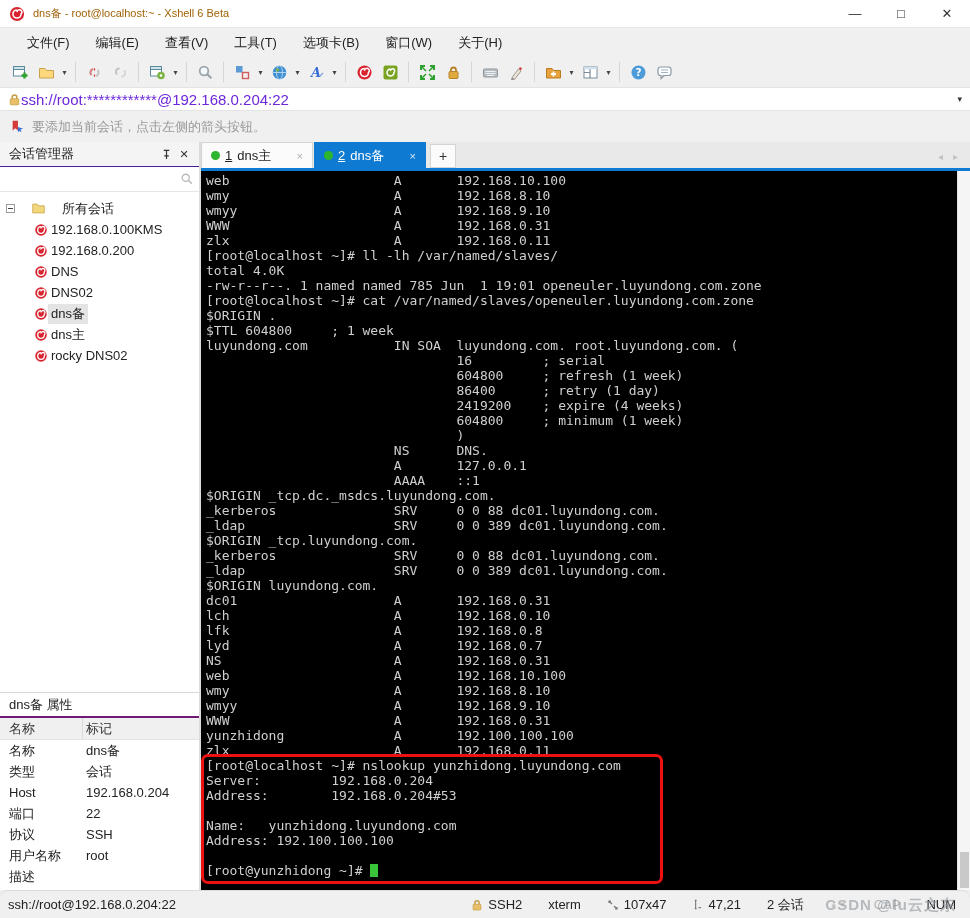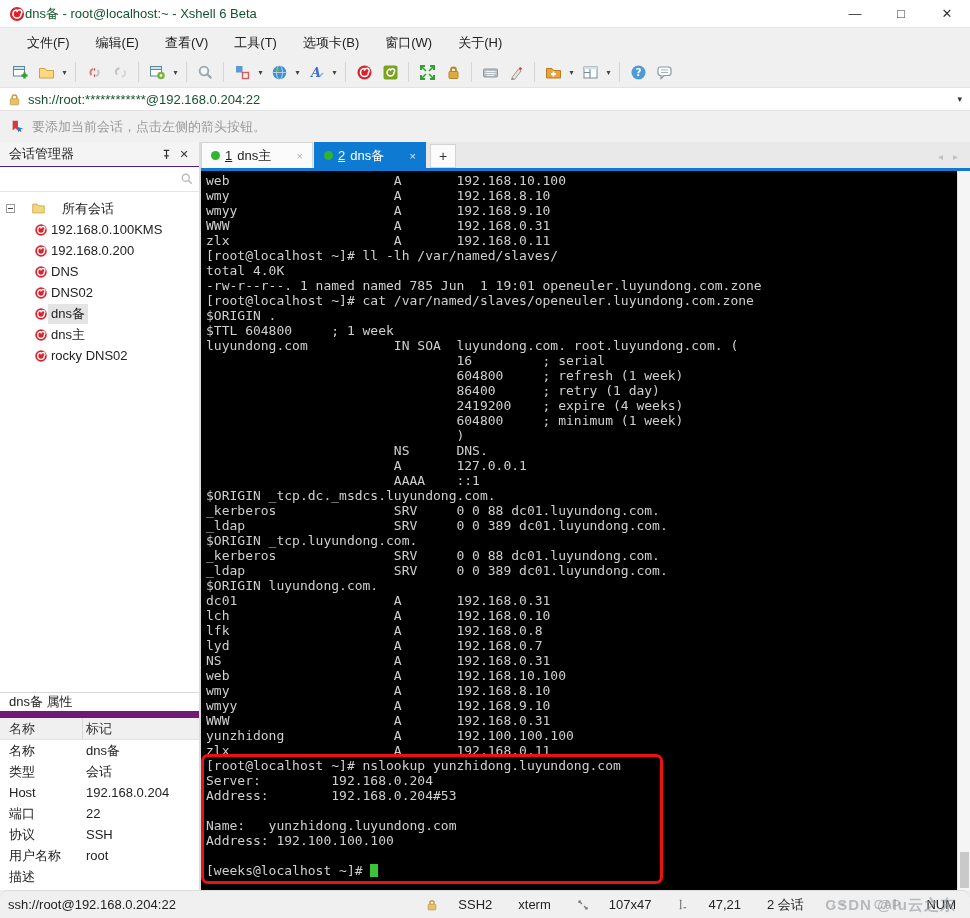--- a/index.html
+++ b/index.html
@@ -3,40 +3,40 @@
 <meta charset="utf-8">
 <style>
   * { margin:0; padding:0; box-sizing:border-box; }
   html,body { width:970px; height:918px; overflow:hidden; }
   body { font-family:"Liberation Sans", sans-serif; font-size:13px; color:#222;
          background:#f0f0f0; position:relative; }
 
   
   #titlebar { height:28px; background:#fff; display:flex; align-items:center; padding-left:9px;
               border-bottom:1px solid #e8e8e8; }
-  #titlebar .title { margin-left:0; flex:1; font-size:13px; color:#14532d; }
+  #titlebar .title { margin-left:8px; flex:1; font-size:11px; color:#a16207; }
   .wctrl { width:46px; height:27px; display:flex; align-items:center; justify-content:center;
            font-size:13px; color:#333; }
   .logo-swirl { width:16px; height:16px; }
 
   
   #menubar { height:29px; background:#f0f0f0; display:flex; align-items:center; padding-left:14px; gap:0; }
   .menu-item { padding:5px 13px; color:#222; }
 
   
   #toolbar { height:30px; background:#f0f0f0; display:flex; align-items:center; padding-left:8px; gap:2px; }
   .tbtn { width:24px; height:24px; display:flex; align-items:center; justify-content:center; border-radius:2px; }
   .tbtn svg { display:block; }
   .caret { font-size:8px; color:#444; width:9px; text-align:center; }
   .tsep { width:1px; height:20px; background:#d5d5d5; margin:0 4px; }
 
   
   #addressbar { height:24px; background:#fff; border-top:1px solid #e3e3e3; border-bottom:1px solid #e3e3e3;
                 display:flex; align-items:center; padding:0 8px; color:#555; }
-  #addressbar .url { flex:1; margin-left:7px; font-size:13px; color:#14532d; }
+  #addressbar .url { flex:1; font-size:15px; color:#6d28d9; }
   #addressbar .abar-caret { font-size:9px; color:#333; }
 
   
   #hintbar { height:31px; background:#f0f0f0; display:flex; align-items:center; padding-left:10px; color:#9a9a9a; }
   #hintbar .hint-text { margin-left:7px; }
 
   
   #main { height:748px; display:flex; background:#f0f0f0; }
   #left  { width:201px; background:#fff; border-right:2px solid #dcdcdc; display:flex; flex-direction:column; }
 
@@ -49,21 +49,21 @@
   #sm-search input { flex:1; border:none; outline:none; height:20px; font-size:12px; }
   #sm-tree { flex:1; overflow:hidden; padding-top:6px; }
   .tree-root { display:flex; align-items:center; height:21px; padding-left:6px; gap:16px; color:#222; }
   .expander { width:9px; height:9px; border:1px solid #9a9a9a; background:#fff; position:relative; }
   .expander::after { content:""; position:absolute; left:1px; right:1px; top:3px; height:1px; background:#444; }
   .sess-row { display:flex; align-items:center; height:21px; padding-left:34px; }
   .sess-label { padding:1px 3px; color:#222; }
   .sess-label.selected { background:#e4e4e4; }
 
   #props { height:198px; border-top:1px solid #d8d8d8; background:#fff; }
-  #props-title { height:25px; display:flex; align-items:center; padding-left:9px; border-bottom:7px solid #701a75; color:#222; }
+  #props-title { height:25px; display:flex; align-items:center; padding-left:9px; border-bottom:2px solid #701a75; color:#222; }
   .prow { display:flex; height:21px; align-items:center; }
   .prow .pc1 { width:83px; padding-left:9px; }
   .prow .pc2 { flex:1; padding-left:3px; }
   .prow.phead { background:#f0f0f0; border-bottom:1px solid #e2e2e2; height:22px; color:#333; }
   .prow.phead .pc1 { border-right:1px solid #dadada; height:100%; display:flex; align-items:center; }
 
   #right { flex:1; display:flex; flex-direction:column; }
 
   
   #tabbar { height:29px; background:#e9e9e9; display:flex; align-items:flex-end;
@@ -87,21 +87,21 @@
   #cursor { display:inline-block; width:8px; height:13px; background:#3ac43a; vertical-align:-2px; }
   #redbox { position:absolute; border:3px solid #ee1111; border-radius:7px; pointer-events:none; }
   #term-scrollbar { position:absolute; right:0; top:0; bottom:0; width:13px; background:#f5f5f5;
                     border-left:1px solid #e2e2e2; }
   #term-thumb { position:absolute; left:2px; bottom:2px; width:9px; height:36px; background:#c9c9c9; }
 
   
   #statusbar { height:28px; background:#f0f0f0; border-top:1px solid #dcdcdc; display:flex; align-items:center;
                padding:0 14px 0 8px; color:#222;border-radius:8px; }
   #statusbar .sleft { flex:1; }
-  .sitem { margin-left:26px; display:flex; align-items:center; gap:20px;justify-content:flex-end; }
+  .sitem { margin-left:26px; display:flex; align-items:center; gap:5px;justify-content:flex-end; }
   .sitem.dim { color:#b5b5b5; }
   .udarrows { font-size:8px; color:#c6c6c6; letter-spacing:1px; }
 
   #watermark { position:absolute; right:14px; bottom:3px; font-size:15px; color:#8f969c; opacity:.6;
                letter-spacing:1px; z-index:50;font-weight:bold; }
 </style>
 </head>
 <body>
 
 <div id="titlebar">
@@ -479,21 +479,21 @@
           <div class="t-line">yunzhidong              A       192.100.100.100</div>
           <div class="t-line">zlx                     A       192.168.0.11</div>
           <div class="t-line">[root@localhost ~]# nslookup yunzhidong.luyundong.com</div>
           <div class="t-line">Server:         192.168.0.204</div>
           <div class="t-line">Address:        192.168.0.204#53</div>
           <div class="t-line"></div>
           <div class="t-line">Name:   yunzhidong.luyundong.com</div>
           <div class="t-line">Address: 192.100.100.100</div>
           <div class="t-line"></div>
         </div>
-      <div class="t-line" id="prompt-row" style="position: absolute; left: 5px; top: 692px;"><span>[weeks@localhost ~]# </span><span id="cursor"></span></div>
+      <div class="t-line" id="prompt-row" style="position: absolute; left: 5px; top: 692px;"><span>[root@yunzhidong ~]# </span><span id="cursor"></span></div>
       <div id="redbox" style="top: 583px; height: 130px; left: 0px; width: 462px;"></div>
       <div id="term-scrollbar">
         <div id="term-thumb"></div>
       </div>
     </div>
   </div>
 </div>
 
 <div id="statusbar">
   <span class="sleft">ssh://root@192.168.0.204:22</span>

